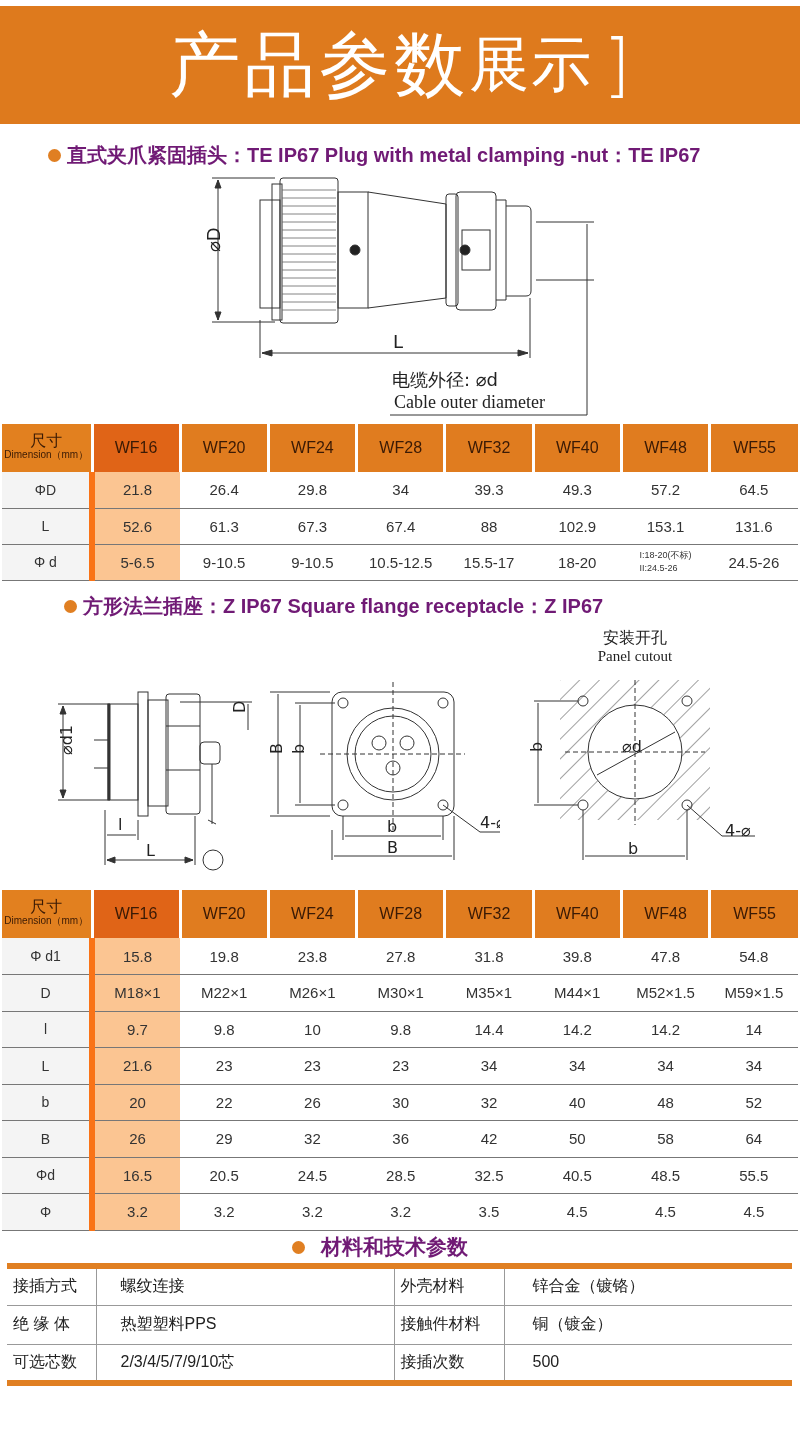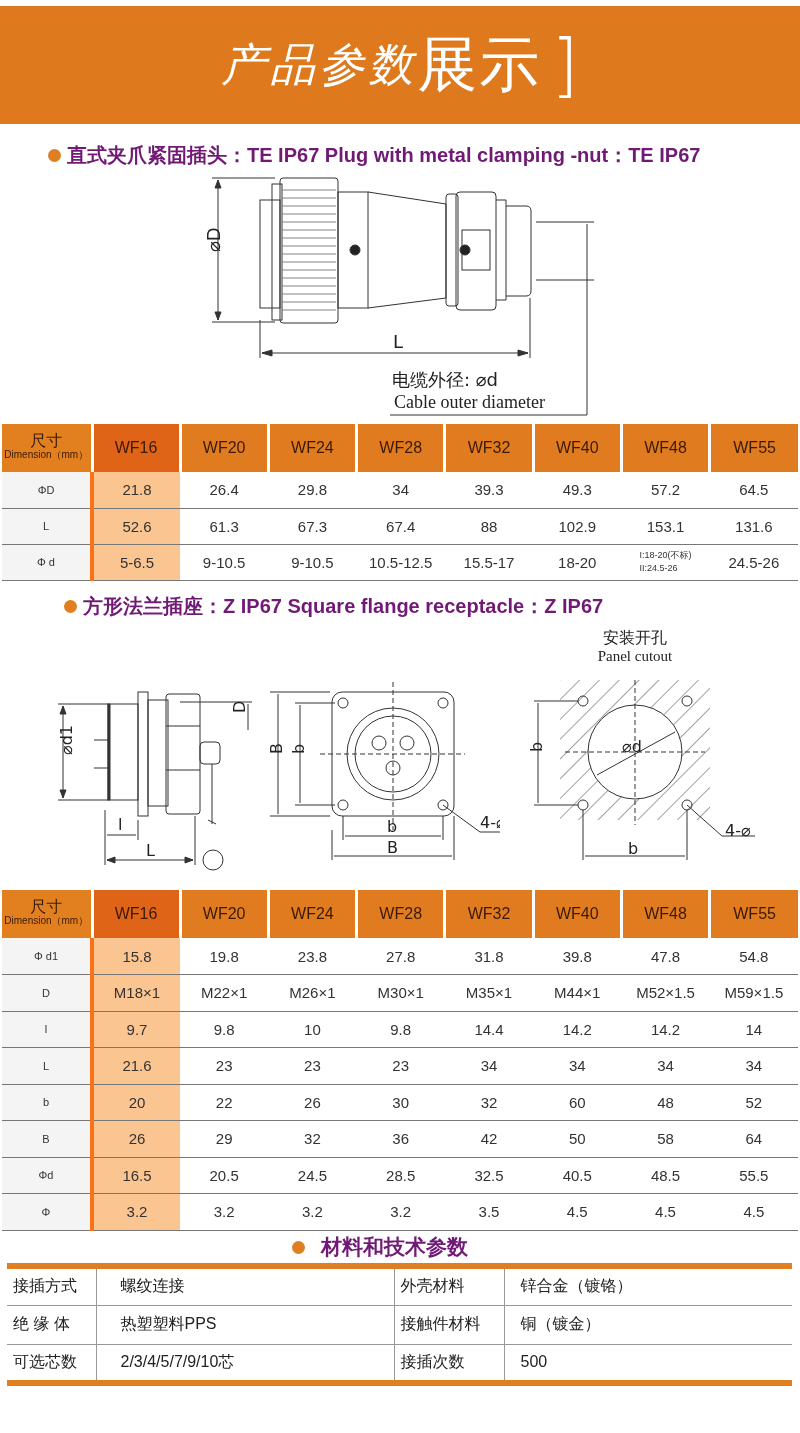--- a/index.html
+++ b/index.html
@@ -1,40 +1,40 @@
 <!DOCTYPE html>
 <html><head>
 <meta charset="utf-8">
 <style>
   * { box-sizing: border-box; margin: 0; padding: 0; }
   body { width: 800px; height: 1433px; background: #ffffff; font-family: "DejaVu Sans", sans-serif; color: #222; overflow: hidden; position: relative; }
   .banner { position: absolute; left: 0; top: 6px; width: 800px; height: 118px; background: #de7a1d; display: flex; align-items: center; justify-content: center; color: #fff; }
-  .banner .thin { font-size: 45px; font-weight: 200; letter-spacing: 4px; font-family: "DejaVu Sans", sans-serif; font-style: italic; }
+  .banner .thin { font-size: 71px; font-weight: 200; letter-spacing: 4px; font-family: "DejaVu Sans", sans-serif; }
   .banner .bold { font-size: 60px; font-weight: 400; letter-spacing: 2px; }
   .banner .bracket { font-size: 70px; font-weight: 100; margin-left: 10px; }
   .sec-title { position: absolute; font-family: "Liberation Sans", sans-serif; font-weight: bold; font-size: 20px; color: #701a75; display: flex; align-items: center; white-space: nowrap; }
   .dot { width: 13px; height: 13px; border-radius: 50%; background: #e07f22; margin-right: 6px; display: inline-block; }
   .drawing { position: absolute; }
   table.spec { position: absolute; left: 2px; width: 796px; border-collapse: collapse; table-layout: fixed; font-family: "Liberation Sans", sans-serif; }
   table.spec th { background: #e07c1f; color: #3a1a05; font-weight: normal; font-size: 16px; height: 48px; border-left: 3px solid #fff; }
   table.spec th.first { border-left: none; background: #e2801f; font-size: 12px; line-height: 14px; }
   table.spec th.first .cn { font-size: 16px; display: block; }
   table.spec th.first .en { font-size: 10px; display: block; }
   table.spec th.hl { background: #e06417; }
   table.spec td { text-align: center; font-size: 15px; color: #333; border-bottom: 1.5px solid #777; }
-  table.spec td.rowlab { background: #f4f4f4; font-size: 11px; border-right: 4px solid #f97316; }
+  table.spec td.rowlab { background: #f4f4f4; font-size: 14px; border-right: 6px solid #f97316; }
   table.spec td.hl { background: #fbc592; }
   .small2 { font-size: 9px; line-height: 13px; text-align: left; display: inline-block; }
   .sub-cap { position: absolute; text-align: center; color: #222; }
   table.mat { position: absolute; left: 7px; top: 1263px; width: 785px; border-collapse: collapse; table-layout: fixed; font-family: "Liberation Sans", sans-serif; font-size: 16px; color: #222; border-top: 6px solid #e07f22; border-bottom: 6px solid #e07f22; }
   table.mat td { height: 39px; padding-left: 6px; border-bottom: 1px solid #999; }
   table.mat td.c1 { width: 89px; border-right: 1px solid #999; }
   table.mat td.c2 { width: 298px; padding-left: 24px; border-right: 1px solid #999; }
   table.mat td.c3 { width: 110px; border-right: 1px solid #999; }
-  table.mat td.c4 { padding-left: 16px; }
+  table.mat td.c4 { padding-left: 28px; }
   table.mat tr:last-child td { border-bottom: none; }
 </style>
 </head>
 <body>
 
 <div class="banner">
   <span class="thin">产品参数</span>
   <span class="bold">展示</span>
   <span class="bracket">]</span>
 </div>
@@ -342,21 +342,21 @@
         <td class="">34</td>
         <td class="">34</td>
       </tr>
       <tr style="height: 36.5px;">
         <td class="rowlab">b</td>
         <td class="hl">20</td>
         <td class="">22</td>
         <td class="">26</td>
         <td class="">30</td>
         <td class="">32</td>
-        <td class="">60</td>
+        <td class="">40</td>
         <td class="">48</td>
         <td class="">52</td>
       </tr>
       <tr style="height: 36.5px;">
         <td class="rowlab">B</td>
         <td class="hl">26</td>
         <td class="">29</td>
         <td class="">32</td>
         <td class="">36</td>
         <td class="">42</td>

